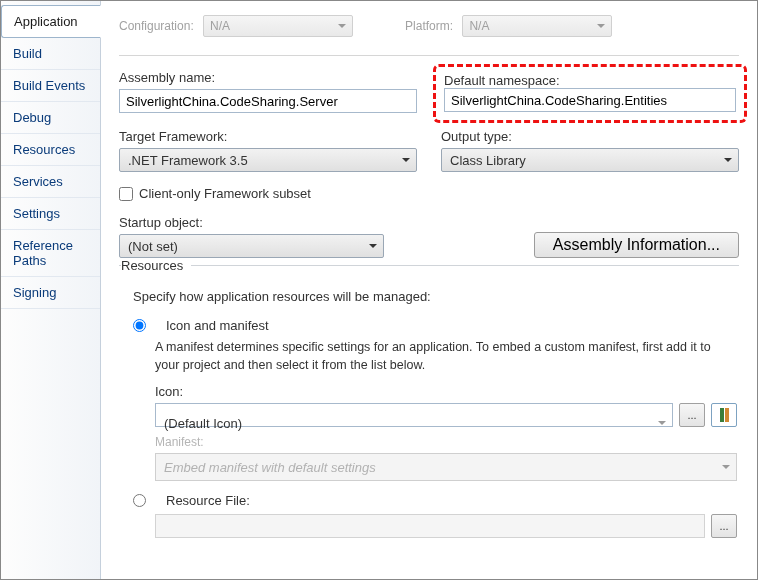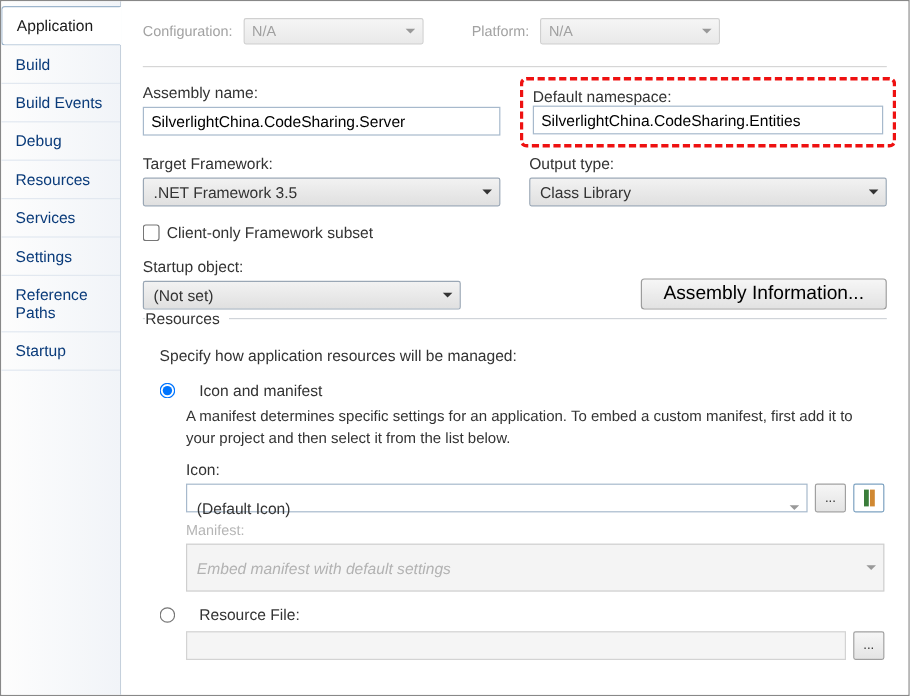--- a/index.html
+++ b/index.html
@@ -37,21 +37,21 @@
   border-radius: 3px 0 0 3px;
 }
 .main {
   flex: 1;
   padding: 14px 18px;
   overflow-y: auto;
   background: #fff;
 }
 .top-row {
   display: flex;
-  gap: 40px;
+  gap: 52px;
   margin-bottom: 18px;
   align-items: center;
 }
 .label-disabled { color: #a2a2a2; margin-right: 6px; }
 .combo-disabled {
   display: inline-flex;
   align-items: center;
   justify-content: space-between;
   width: 150px;
   height: 22px;
@@ -191,21 +191,21 @@
 .preview-icon span {
   width: 4px; height: 14px;
 }
 .preview-icon span:first-child { background: #3a7d3a; }
 .preview-icon span:last-child { background: #d08832; }
 .disabled-label { color: #b5b5b5; margin-top: 8px; margin-bottom: 4px; }
 .disabled-combo {
   display: flex;
   justify-content: space-between;
   align-items: center;
-  height: 40px;
+  height: 28px;
   padding: 0 6px 0 8px;
   background: #f4f4f4;
   border: 1px solid #cfcfcf;
   color: #b2b2b2;
   font-size: 13px;
   font-style: italic;
 }
 .resfile-row {
   display: flex;
   gap: 6px;
@@ -224,21 +224,21 @@
 <div class="container">
   <div class="sidebar">
     <div class="tab active">Application</div>
     <div class="tab">Build</div>
     <div class="tab">Build Events</div>
     <div class="tab">Debug</div>
     <div class="tab">Resources</div>
     <div class="tab">Services</div>
     <div class="tab">Settings</div>
     <div class="tab">Reference Paths</div>
-    <div class="tab">Startup</div>
+    <div class="tab">Signing</div>
   </div>
 
   <div class="main">
     <div class="top-row">
       <div>
         <span class="label-disabled">Configuration:</span>
         <span class="combo-disabled">
           <span>N/A</span>
           <span class="arrow-down"></span>
         </span>

